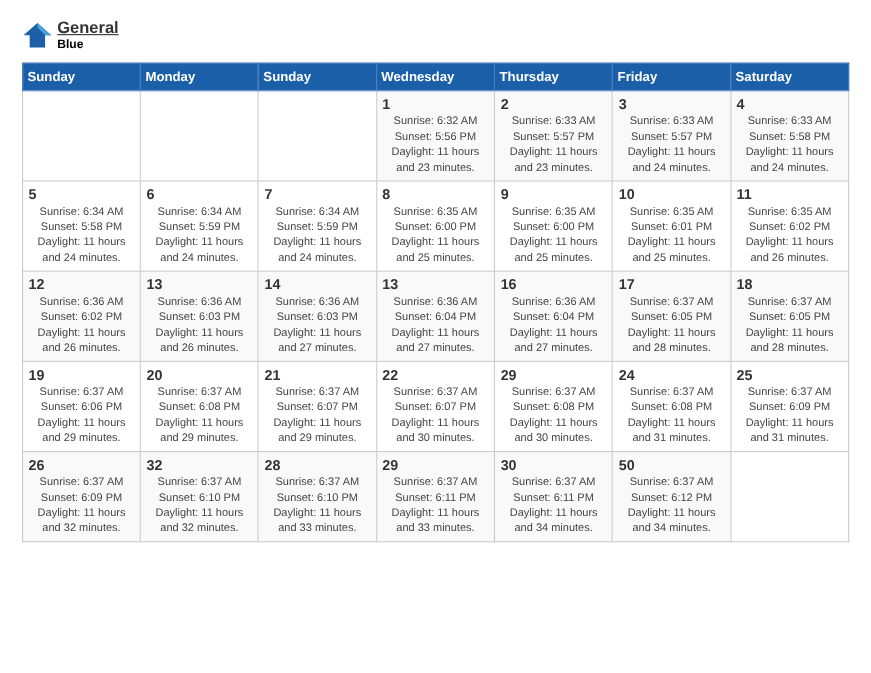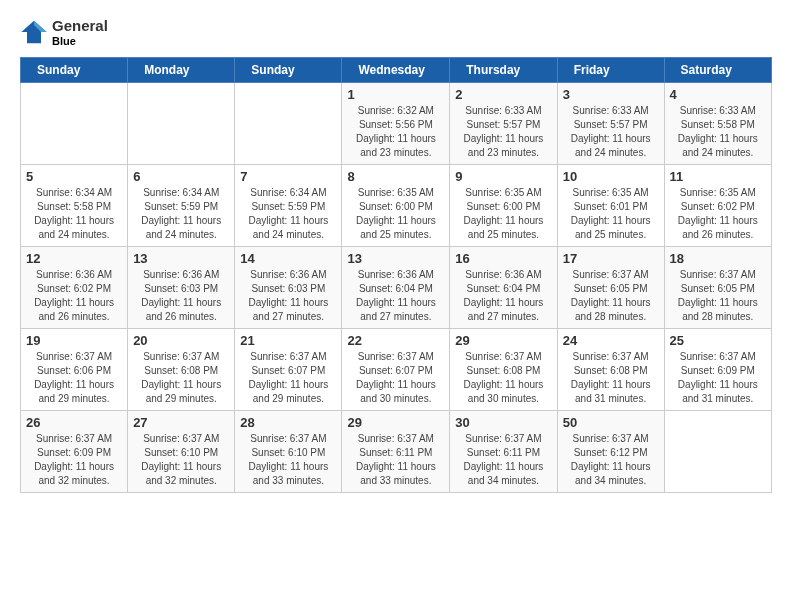--- a/index.html
+++ b/index.html
@@ -26,20 +26,21 @@
     }
     .logo-text {
       display: flex;
       flex-direction: column;
       line-height: 1.1;
     }
     .logo-general {
       font-size: 15px;
       font-weight: bold;
       color: #333;
+      text-decoration: underline;
     }
     .logo-blue {
       font-size: 11px;
       font-weight: bold;
       color: #000000;
     }
     .logo-icon {
       width: 28px;
       height: 28px;
     }
@@ -57,21 +58,21 @@
       color: #555;
     }
     .calendar {
       width: 100%;
       border-collapse: collapse;
     }
     .calendar thead tr th {
       background-color: #1a5fa8;
       color: #fff;
       text-align: left;
-      padding: 5px 16px;
+      padding: 5px 4px;
       font-size: 12px;
       font-weight: bold;
       border: 1px solid #4a7fc0;
     }
     .calendar tbody tr td {
       border: 1px solid #ccc;
       vertical-align: top;
       padding: 4px 5px;
       width: 108px;
       min-height: 78px;
@@ -238,21 +239,21 @@
             <div class="cell-date">25</div>
             <div class="cell-info">Sunrise: 6:37 AM<br>Sunset: 6:09 PM<br>Daylight: 11 hours and 31 minutes.</div>
           </td>
         </tr>
         <tr>
           <td>
             <div class="cell-date">26</div>
             <div class="cell-info">Sunrise: 6:37 AM<br>Sunset: 6:09 PM<br>Daylight: 11 hours and 32 minutes.</div>
           </td>
           <td>
-            <div class="cell-date">27</div>
+            <div class="cell-date">32</div>
             <div class="cell-info">Sunrise: 6:37 AM<br>Sunset: 6:10 PM<br>Daylight: 11 hours and 32 minutes.</div>
           </td>
           <td>
             <div class="cell-date">28</div>
             <div class="cell-info">Sunrise: 6:37 AM<br>Sunset: 6:10 PM<br>Daylight: 11 hours and 33 minutes.</div>
           </td>
           <td>
             <div class="cell-date">29</div>
             <div class="cell-info">Sunrise: 6:37 AM<br>Sunset: 6:11 PM<br>Daylight: 11 hours and 33 minutes.</div>
           </td>

